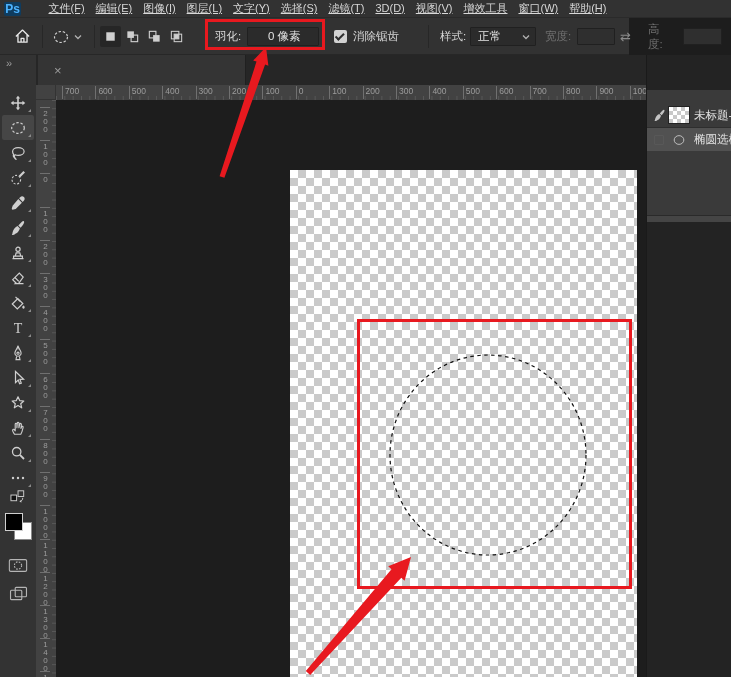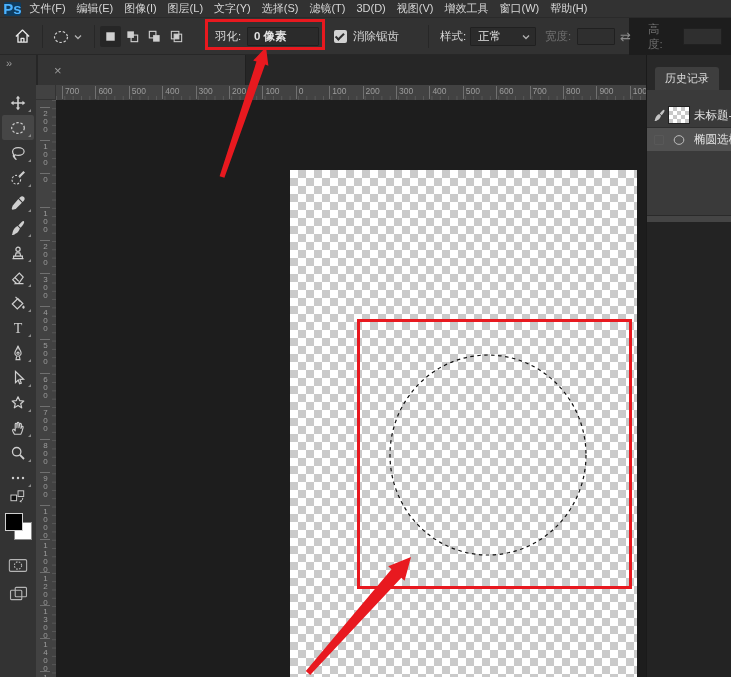--- a/index.html
+++ b/index.html
@@ -2,22 +2,22 @@
 <html style="--annotation_red: #e8191f; --bar_bg: #323232; --toolbar_bg: #333333; --pasteboard_bg: #1d1d1d; --panel_bg: #3a3a3a; --ruler_bg: #424242; --field_bg: #2b2b2b; --text_dim: #6f6f6f; --selected_row_bg: #515151; --ps_logo_bg: #0f3c5f; --ps_logo_text: #4db3ff; --checker_gray: #cacaca;"><head>
 <meta charset="utf-8">
 <style>
   html,body{margin:0;padding:0;background:#111;}
   .app{position:relative;width:731px;height:677px;overflow:hidden;background:var(--pasteboard_bg,#1d1d1d);
        font-family:"Liberation Sans","DejaVu Sans",sans-serif;color:#d8d8d8;-webkit-user-select:none;user-select:none;}
   .abs{position:absolute;}
   
   .menu-bar{left:0;top:0;width:731px;height:18px;background:var(--bar_bg,#323232);display:flex;align-items:center;border-bottom:1px solid #2a2a2a;box-sizing:border-box;z-index:5;}
   .ps-logo{width:17px;height:14px;margin-left:4px;background:var(--ps_logo_bg,#0f3c5f);color:var(--ps_logo_text,#4db3ff);
-           font-size:15px;font-weight:bold;display:flex;align-items:center;justify-content:center;border-radius:2px;}
-  .menu-items{display:flex;margin-left:3px;}
+           font-size:12px;font-weight:bold;display:flex;align-items:center;justify-content:center;border-radius:2px;}
+  .menu-items{display:flex;margin-left:22px;text-decoration:underline;}
   .menu-item{padding:0 5.5px;font-size:11px;line-height:17px;color:#d6d6d6;white-space:nowrap;cursor:default;}
   
   .options-bar{left:0;top:18px;width:629px;height:37px;background:var(--bar_bg,#323232);border-bottom:1px solid #272727;box-sizing:border-box;z-index:5;}
   .opt{position:absolute;top:0;height:37px;display:flex;align-items:center;font-size:11.5px;}
   .icon{display:inline-flex;align-items:center;justify-content:center;}
   .sep{position:absolute;top:7px;width:1px;height:23px;background:#272727;}
   .mode-row{left:100px;display:flex;gap:1px;}
   .mode-btn{width:21px;height:21px;display:flex;align-items:center;justify-content:center;border-radius:2px;}
   .mode-btn.active{background:#262626;}
   .field{background:var(--field_bg,#2b2b2b);border:1px solid #202020;border-radius:1px;height:19px;box-sizing:border-box;
@@ -156,21 +156,21 @@
         <div class="mode-btn">
           <svg viewBox="0 0 16 16" width="15" height="15" fill="none" stroke="#cfcfcf" stroke-width="1.1">
             <rect x="2.5" y="2.5" width="8" height="8"></rect>
             <rect x="5.5" y="5.5" width="8" height="8"></rect>
             <rect x="5.5" y="5.5" width="5" height="5" fill="#cfcfcf" stroke="none"></rect>
           </svg>
         </div>
       </div>
     <div class="opt" style="left:215px;">羽化:</div>
     <div class="opt" style="left:247px;top:9px;height:19px;">
-      <div class="field" style="width:72px;padding-left:6px;font-weight:bold;">0 像素</div>
+      <div class="field" style="width:72px;padding-left:20px;">0 像素</div>
     </div>
     <div class="opt" style="left:334px;">
       <span class="checkbox">
           <span class="checkmark"></span>
         </span>
     </div>
     <div class="opt" style="left:353px;">消除锯齿</div>
     <div class="sep" style="left:428px;"></div>
     <div class="opt" style="left:440px;">样式:</div>
     <div class="opt" style="left:470px;top:9px;height:19px;">
@@ -364,23 +364,20 @@
       <div class="smode">
         <svg width="19" height="15" viewBox="0 0 20 16" fill="none" stroke="#b5b5b5" stroke-width="1.2">
             <rect x="1.5" y="4.5" width="12" height="10" rx="1"></rect>
             <rect x="6.5" y="1.5" width="12" height="10" rx="1"></rect>
           </svg>
       </div>
     </div>
   </div>
 
   <div class="abs dock">
-    <div class="dock-top">
-      <div class="panel-tab">历史记录</div>
-    </div>
     <div class="panel-body">
       <div class="history-list">
           <div class="hist-row">
             <span class="hslot1">
               <svg viewBox="0 0 16 16" width="13" height="13">
                 <path fill="#c4c4c4" d="M13.8 1.2c1.2.9-.6 3.6-3.2 6.5L8.3 5.4c2.9-2.6 4.6-5 5.5-4.2ZM7.6 6.1l2.3 2.3c-.9 2.4-2.3 4.6-4.2 5.2-.9 1.2-2.4 1.6-3.9 1.1.7-.7.6-1.5.9-2.7.5-2.2 2.5-4.9 4.9-5.9Z"></path>
               </svg>
             </span>
             <span class="hslot2">
               <span class="hist-thumb"></span>

